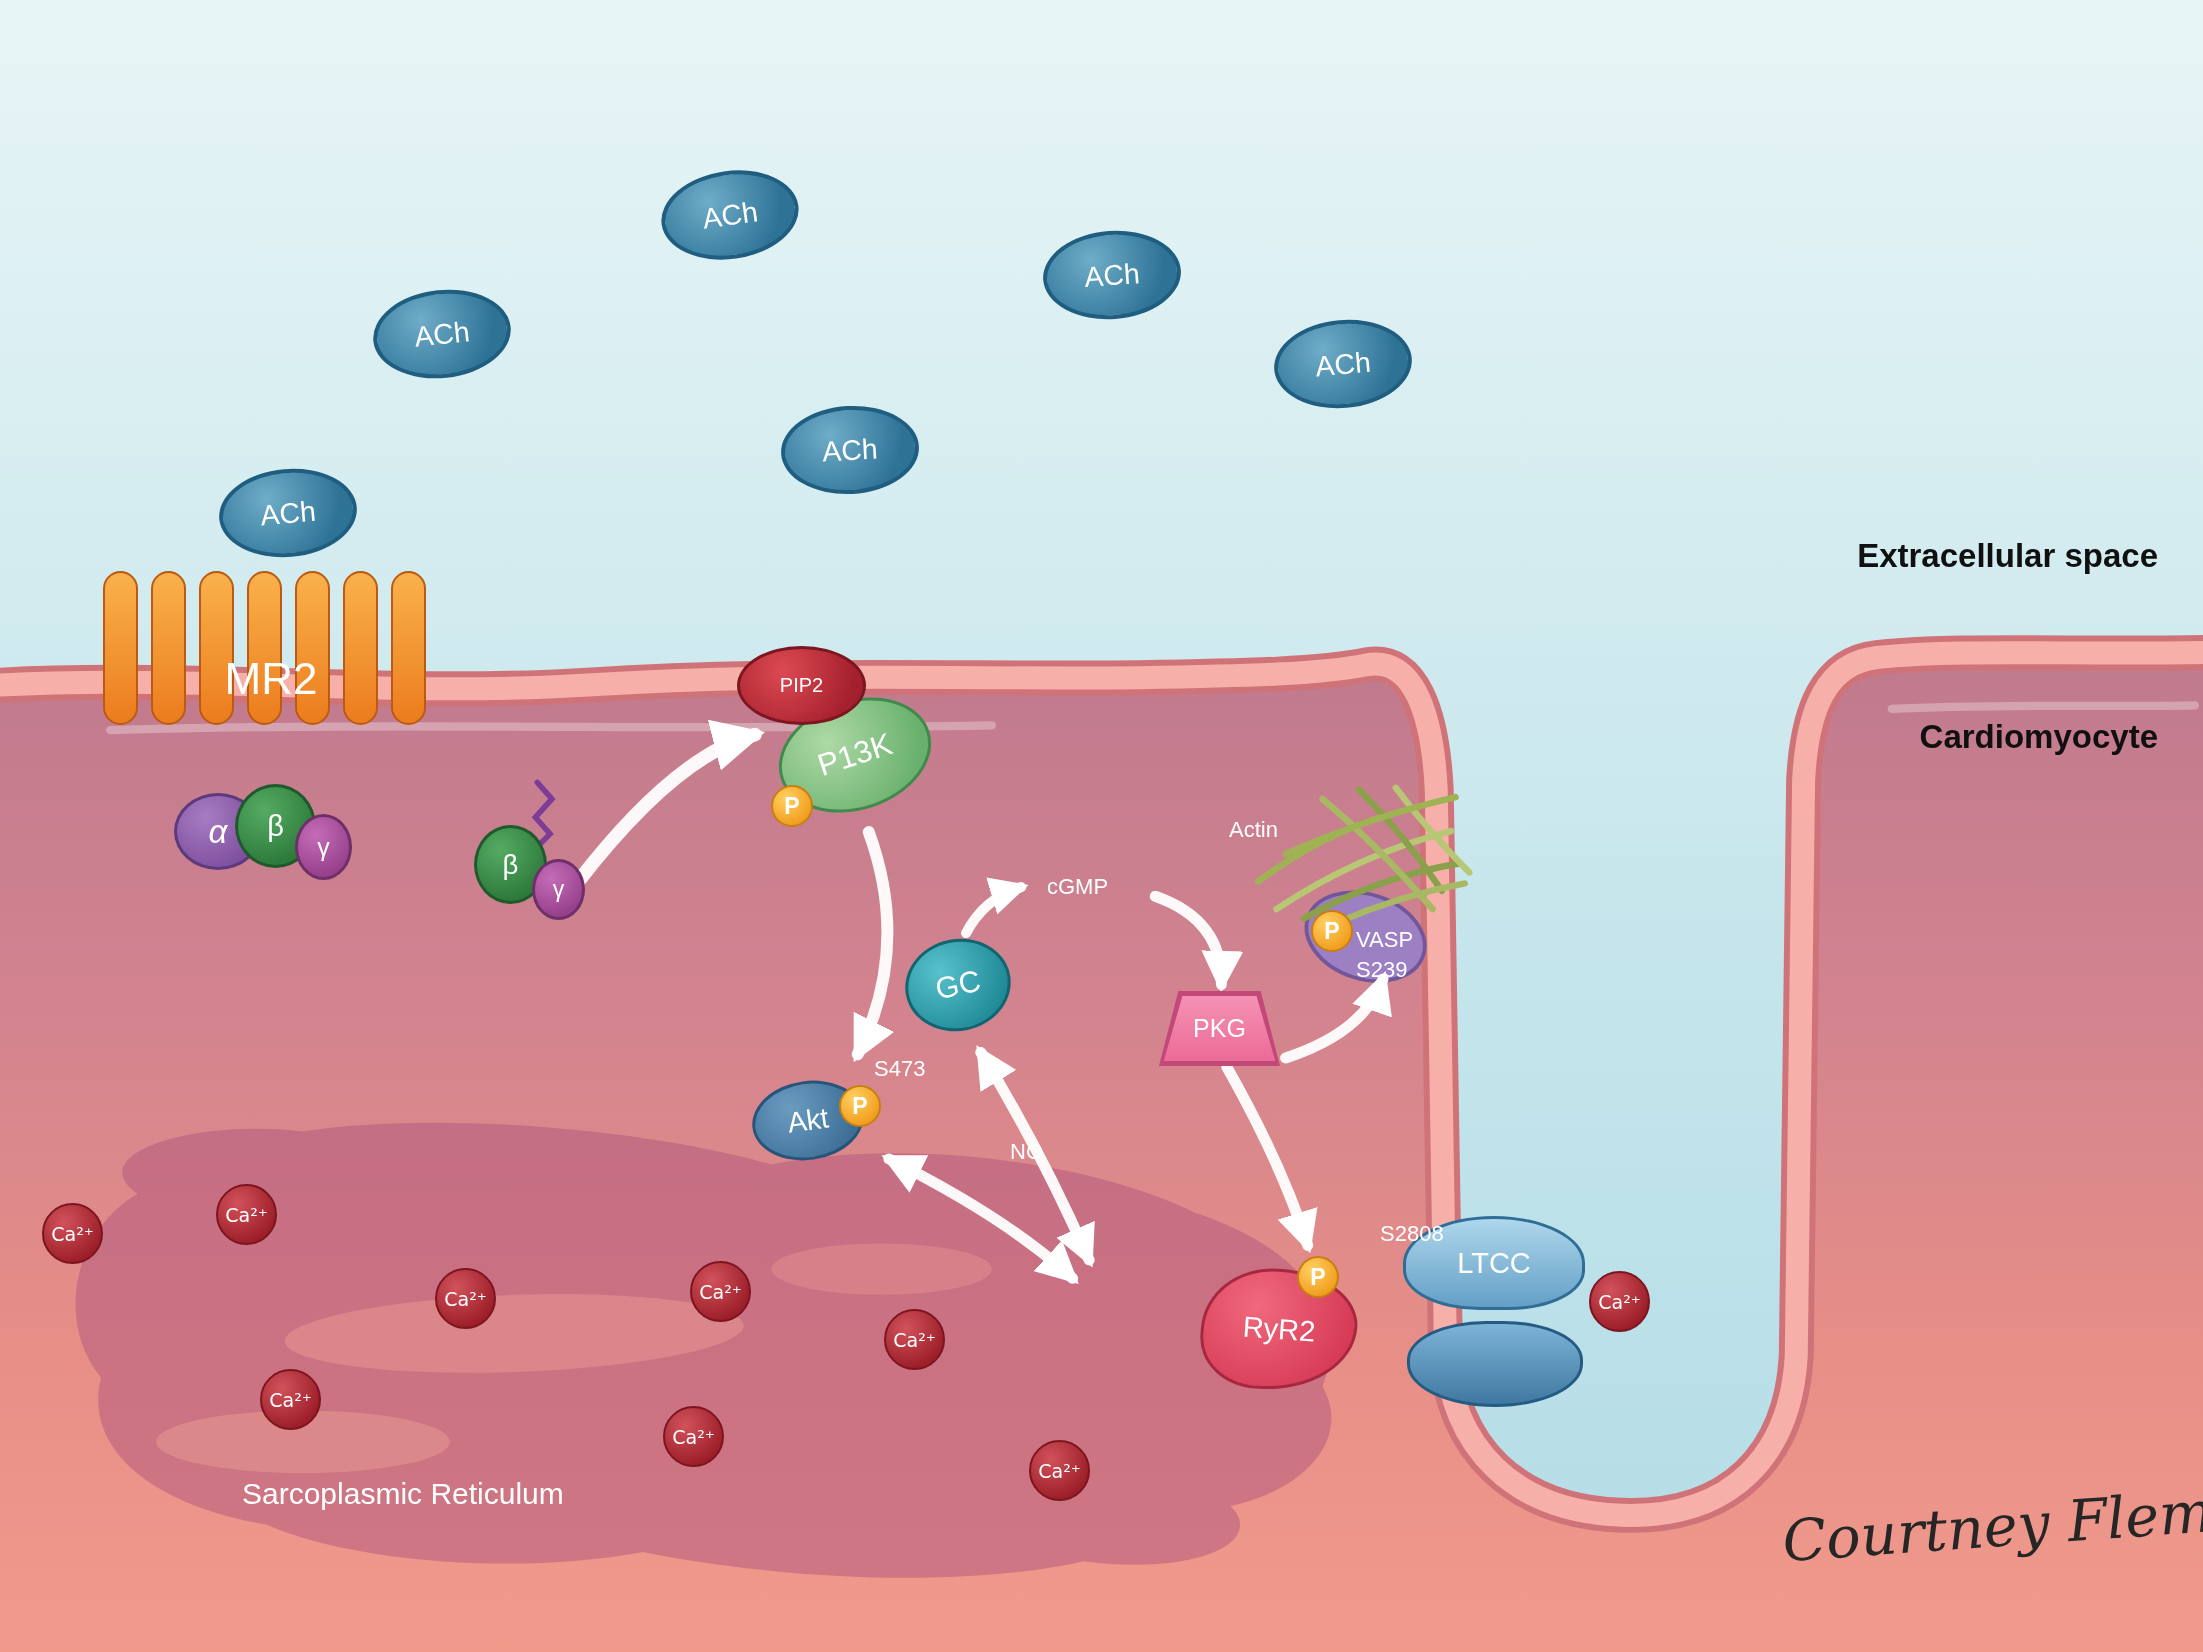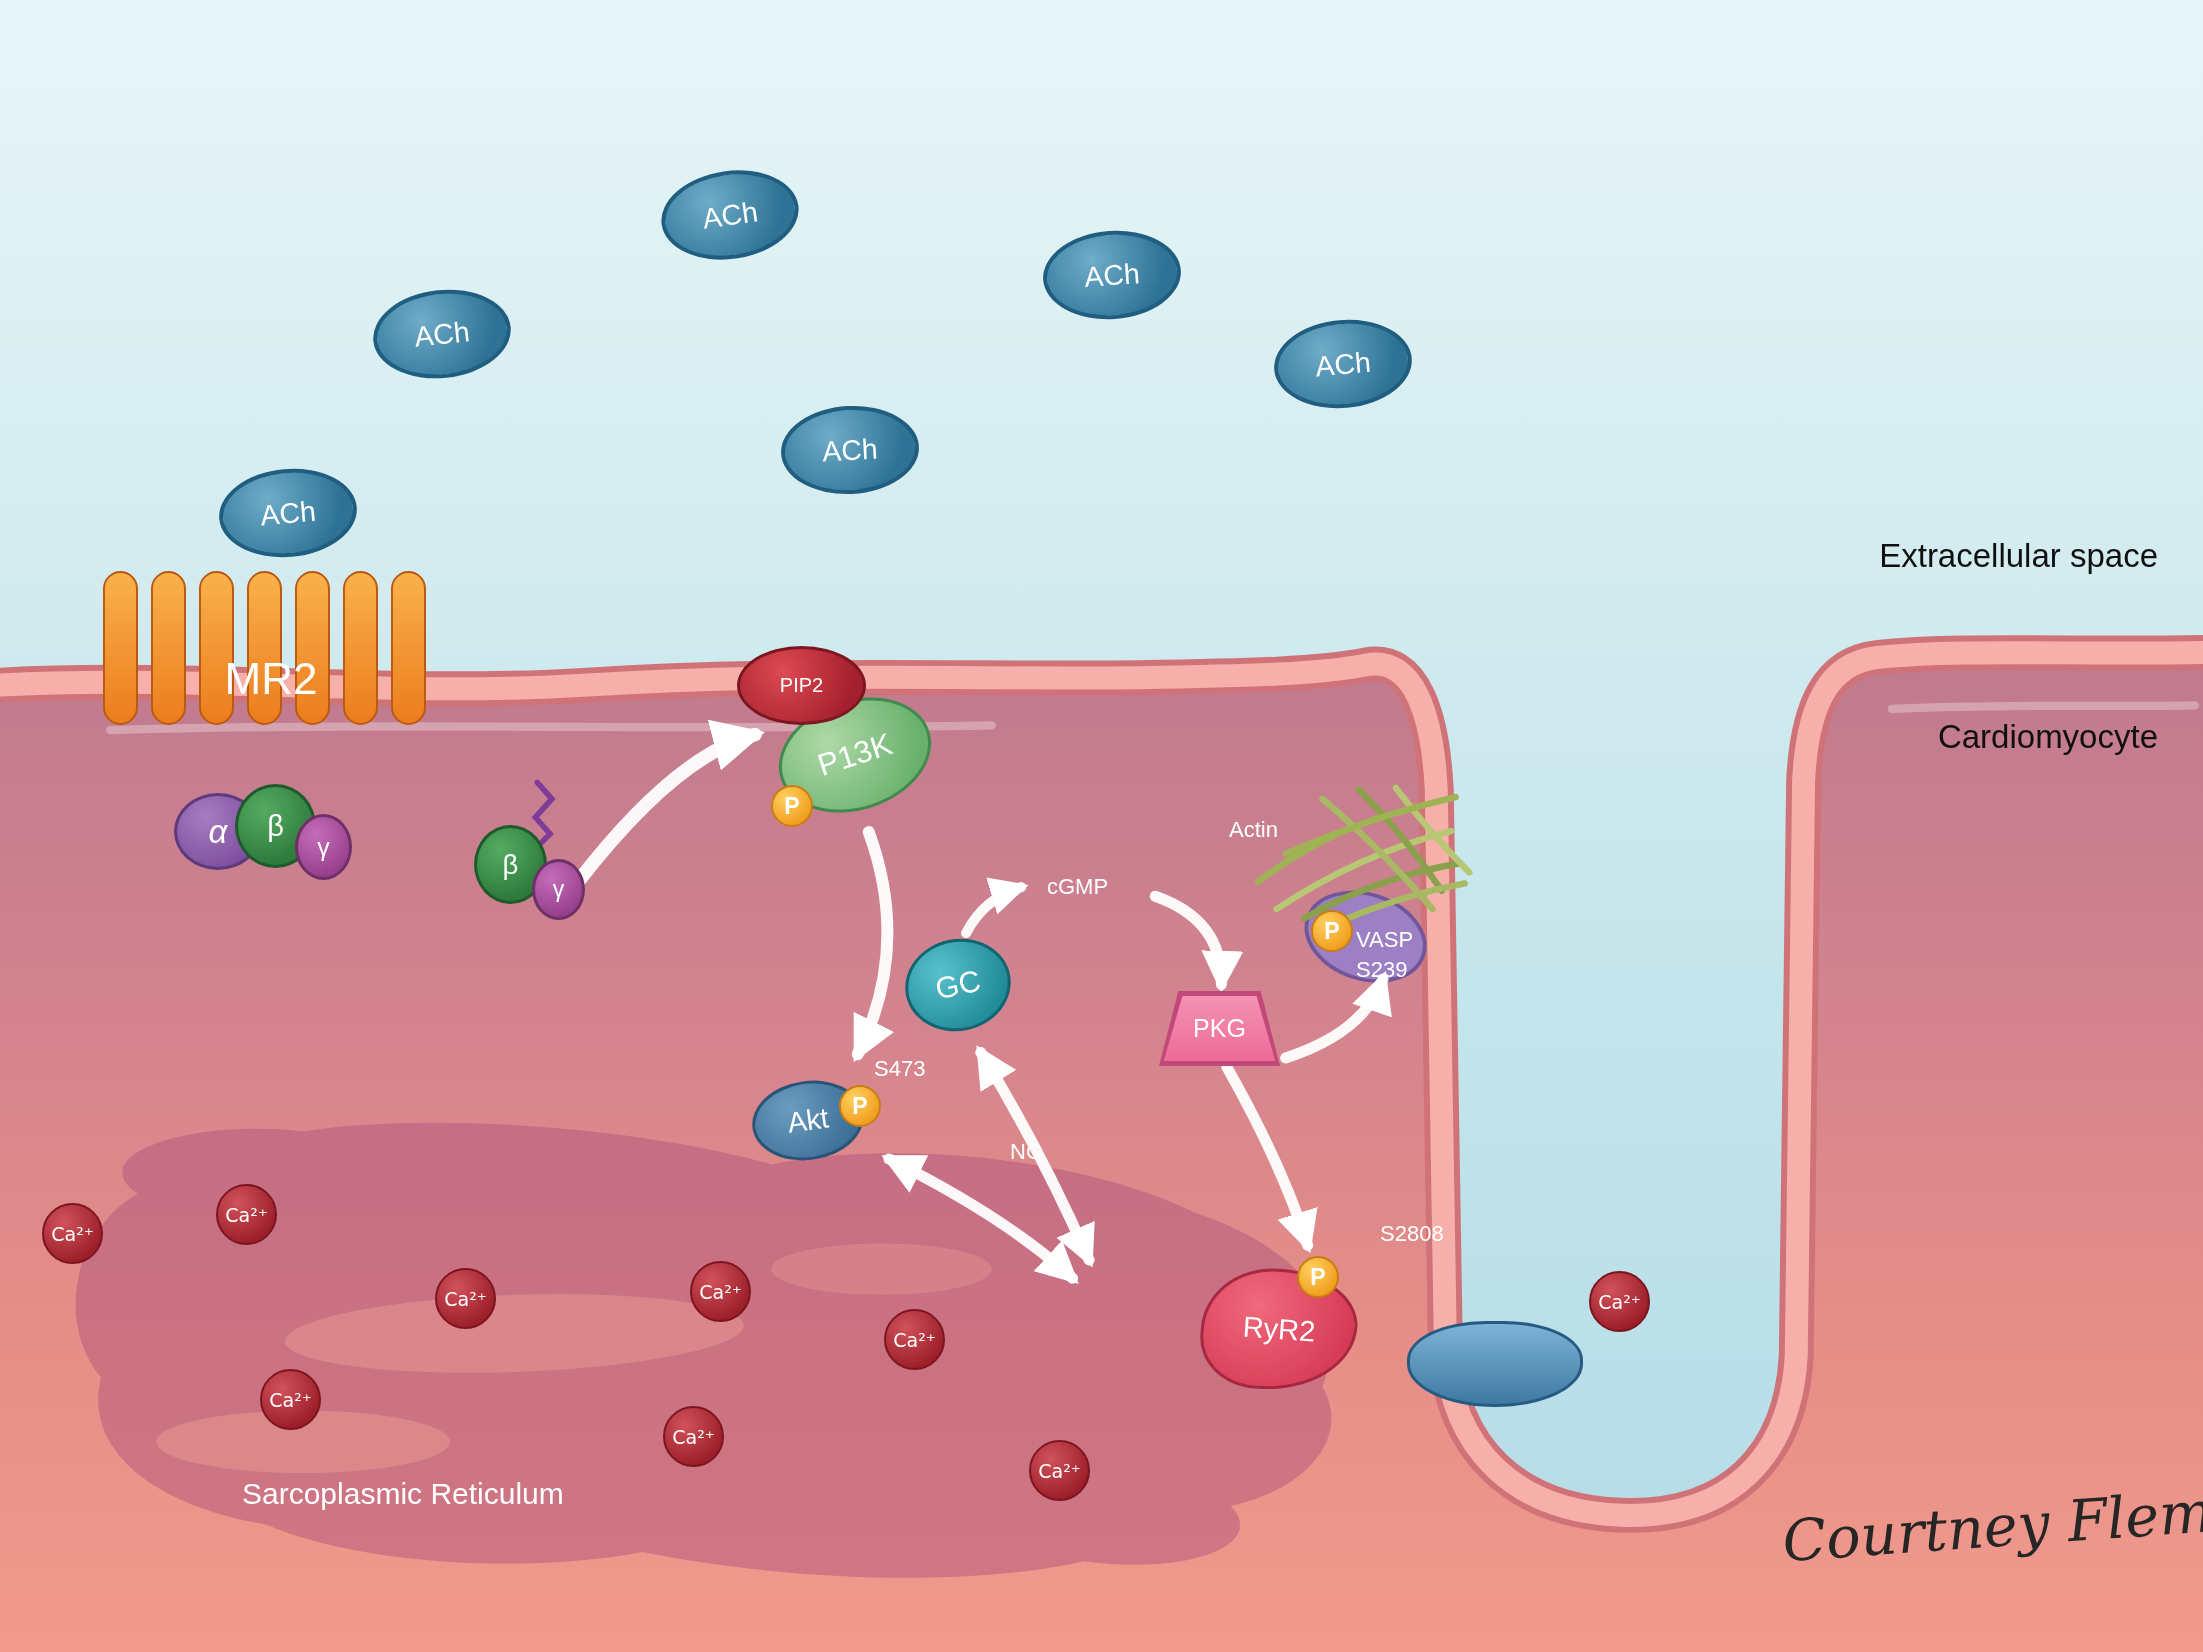--- a/index.html
+++ b/index.html
@@ -15,21 +15,21 @@
        border:4.6px solid #1f5e80;color:#fff;font-size:28.5px}
   .ca{width:61px;height:61px;border-radius:50%;
       background:radial-gradient(circle at 35% 30%,#d1525b,#9c1e28 75%);
       border:2.8px solid #7d1520;color:#fff;font-size:19px;font-family:"DejaVu Sans",sans-serif}
   .pcircle{width:42px;height:42px;border-radius:50%;
       background:radial-gradient(circle at 35% 30%,#ffd061,#f09c1b 78%);
       border:2.8px solid #c87e12;color:#fff;font-size:23px;font-weight:700;z-index:8}
   .helix{width:35px;height:154px;border-radius:18.4px;
       background:linear-gradient(180deg,#f9b14b,#ec7c1e);border:2.8px solid #bb5a11}
   .annot{color:#fff;font-size:22px;z-index:7;white-space:nowrap}
-  .region-label{color:#101010;font-size:33px;font-weight:400;white-space:nowrap;z-index:7}
+  .region-label{color:#101010;font-size:33px;font-weight:700;white-space:nowrap;z-index:7}
   .gsub{border-radius:50%;color:#fff;z-index:6}
   .watermark{color:rgba(255,255,255,.45);font-size:112px;letter-spacing:3.7px;white-space:nowrap;z-index:20}
   .signature{font-family:"DejaVu Serif",serif;font-style:italic;color:#262626;font-size:57px;
              transform:rotate(-4deg);white-space:nowrap;z-index:9}
   .clipshape{position:absolute;inset:0}
   .clipinner{position:absolute;inset:4.6px}
   .shape-label{position:relative;z-index:2;color:#fff}
 </style>
 </head>
 <body>
@@ -150,20 +150,21 @@
   <div class="abs cc" style="left:1159px;top:991px;width:121px;height:75px;z-index:5">
     <div class="clipshape" style="clip-path:polygon(16% 0,84% 0,100% 100%,0 100%);background:#c2487a"></div>
     <div class="clipinner" style="clip-path:polygon(17% 0,83% 0,100% 100%,0 100%);background:linear-gradient(180deg,#f591b4,#ec6b97)"></div>
     <span class="shape-label" style="font-size:25px">PKG</span>
   </div>
 
 
   <div class="abs cc" style="left:1201px;top:1269px;width:156px;height:121px;color:#fff;font-size:29px;z-index:5;border-radius:48% 52% 62% 38% / 55% 45% 58% 42%;transform:rotate(4deg);background:radial-gradient(circle at 35% 30%,#f0697d,#d63a55 78%);border:3.7px solid #a82740">RyR2</div>
   <div class="abs cc pcircle" style="left:1297px;top:1256px">P</div>
 
+  <div class="abs cc" style="left:1403px;top:1216px;width:182px;height:94px;color:#fff;font-size:29px;z-index:5;border-radius:50% 50% 42% 42%;background:linear-gradient(180deg,#aed7ec,#649fc6);border:3.7px solid #2f6d96">LTCC</div>
   <div class="abs" style="left:1407px;top:1321px;width:176px;height:86px;z-index:5;border-radius:45% 45% 50% 50%;background:linear-gradient(180deg,#7db3d6,#3f78a1);border:3.7px solid #255b82"></div>
 
   <div class="abs cc ca" style="left:42px;top:1203px">Ca²⁺</div>
   <div class="abs cc ca" style="left:216px;top:1184px">Ca²⁺</div>
   <div class="abs cc ca" style="left:435px;top:1268px">Ca²⁺</div>
   <div class="abs cc ca" style="left:690px;top:1261px">Ca²⁺</div>
   <div class="abs cc ca" style="left:260px;top:1369px">Ca²⁺</div>
   <div class="abs cc ca" style="left:663px;top:1406px">Ca²⁺</div>
   <div class="abs cc ca" style="left:884px;top:1309px">Ca²⁺</div>
   <div class="abs cc ca" style="left:1029px;top:1440px">Ca²⁺</div>

